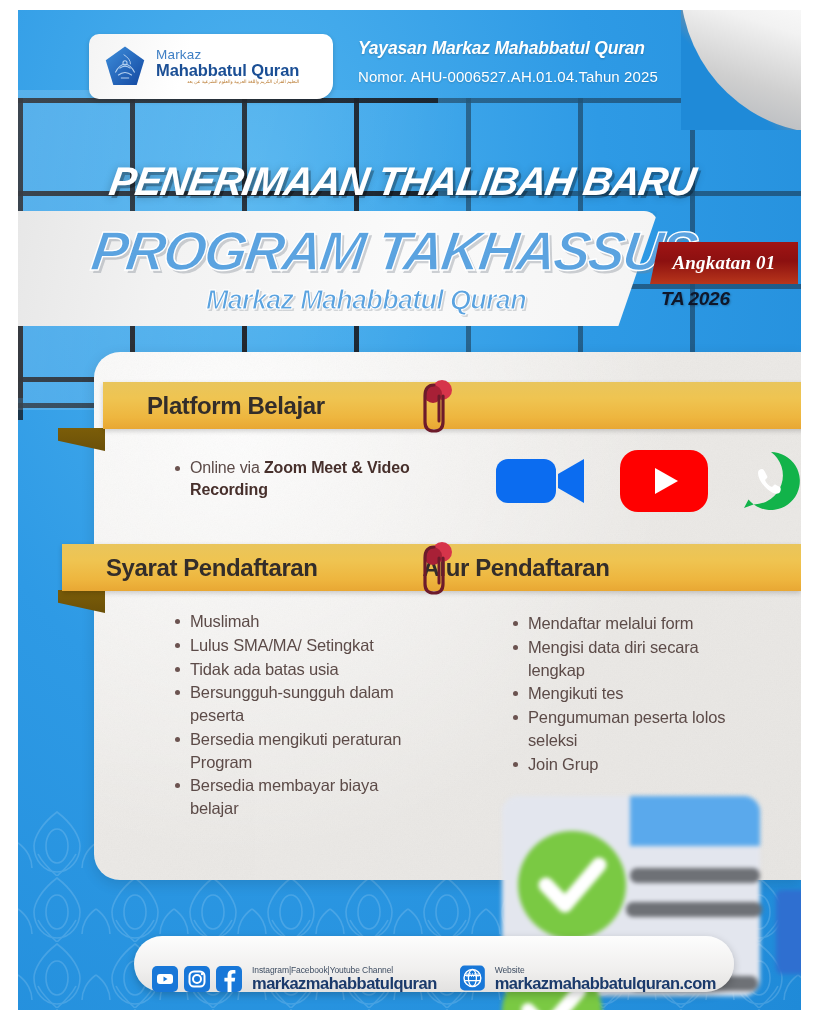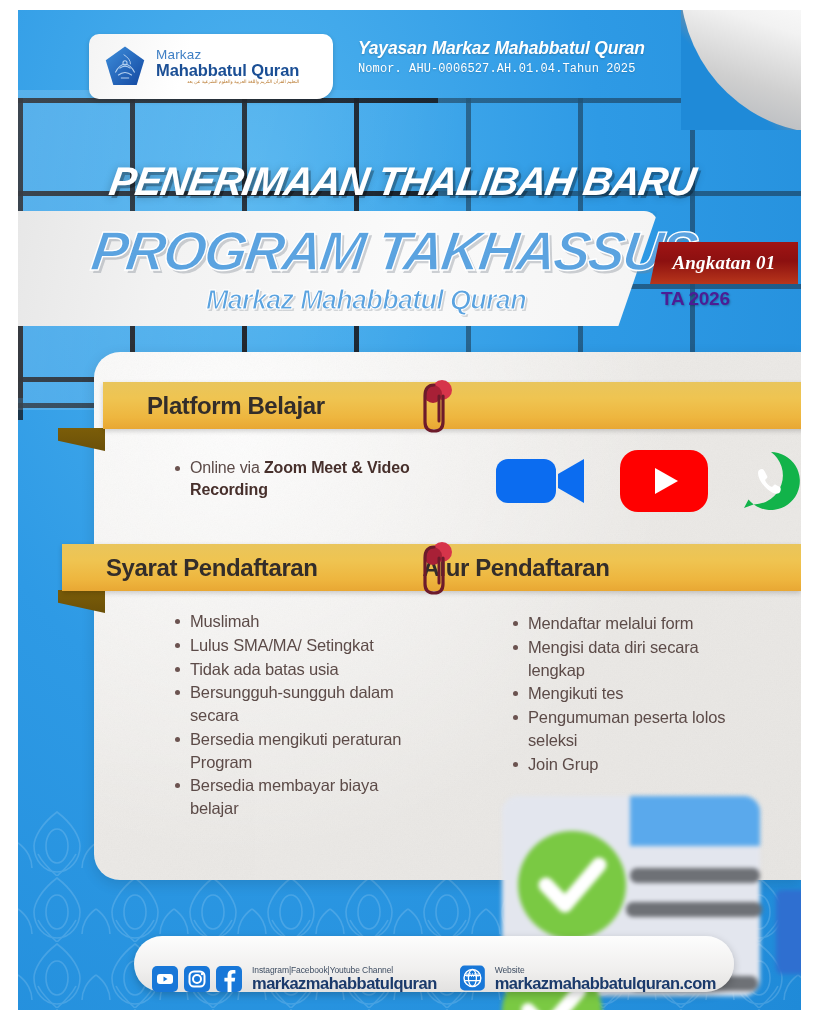--- a/index.html
+++ b/index.html
@@ -94,22 +94,22 @@
   .logo-l1 { font-size: 13.5px; color: #3f7fc4; letter-spacing: .2px; font-weight: 400;}
   .logo-l2 { font-size: 16.5px; color: #1b4f95; font-weight: 700; letter-spacing: -.1px;}
   .logo-l3 { font-size: 4.6px; color: #b7762a; margin-top: 2px; direction: rtl; letter-spacing: .2px; }
 
   .header-text { position: absolute; left: 340px; top: 28px; color: #ffffff; }
   .header-t1 {
     font-size: 17.5px; font-weight: 700; font-style: italic;
     letter-spacing: -.2px; text-shadow: 0 1px 2px rgba(0,0,0,.22);
   }
   .header-t2 {
-    font-size: 12px; font-weight: 400; margin-top: 3px;
-    letter-spacing: .1px; text-shadow: 0 1px 2px rgba(0,0,0,.18); font-family: Liberation Mono, monospace;
+    font-size: 15px; font-weight: 400; margin-top: 9px;
+    letter-spacing: .1px; text-shadow: 0 1px 2px rgba(0,0,0,.18);
   }
 
   
   .title-1 {
     position: absolute; left: 92px; top: 149px;
     font-size: 40px; font-weight: 800; font-style: italic;
     color: #ffffff; letter-spacing: -1.1px;
     transform: skewX(-9deg);
     text-shadow: 3px 3px 0 rgba(0,0,0,.28), 0 2px 8px rgba(0,0,0,.25);
     white-space: nowrap;
@@ -149,22 +149,22 @@
     display: flex; align-items: center; justify-content: center;
     box-shadow: 0 2px 5px rgba(0,0,0,.25);
   }
   .badge-red span {
     font-family: "Liberation Serif", serif;
     font-size: 19px; font-weight: 700; font-style: italic;
     color: #ffffff; letter-spacing: .2px;
   }
   .badge-year {
     position: absolute; left: 643px; top: 278px;
-    font-size: 19px; font-weight: 800; 
-    color: #4c1d95; letter-spacing: -.3px;
+    font-size: 19px; font-weight: 800; font-style: italic;
+    color: #0f172a; letter-spacing: -.3px;
     text-shadow: 1px 1px 2px rgba(0,0,0,.25);
   }
 
   
   .content-card {
     position: absolute; left: 76px; top: 342px;
     width: 707px; height: 528px;
     background:
       radial-gradient(circle at 20% 12%, rgba(255,255,255,.9), rgba(255,255,255,0) 60%),
       linear-gradient(145deg, #f2f1ef 0%, #eceae7 40%, #e7e5e2 100%);
@@ -370,21 +370,21 @@
     <circle cx="24" cy="12" r="10" fill="#d6344a"></circle>
     <circle cx="15" cy="16" r="9" fill="#a82036"></circle>
     <path d="M16 7 q-9 0 -9 11 v26 q0 9 9 9 t9 -9 v-26" fill="none" stroke="#6d1b2b" stroke-width="3.2" stroke-linecap="round"></path>
     <path d="M21 18 v25" fill="none" stroke="#6d1b2b" stroke-width="3" stroke-linecap="round"></path>
   </svg>
 
   <ul class="bullet-list syarat-body">
     <li>Muslimah</li>
     <li>Lulus SMA/MA/ Setingkat</li>
     <li>Tidak ada batas usia</li>
-    <li>Bersungguh-sungguh dalam secara</li>
+    <li>Bersungguh-sungguh dalam peserta</li>
     <li>Bersedia mengikuti peraturan Program</li>
     <li>Bersedia membayar biaya belajar</li>
   </ul>
 
   <ul class="bullet-list alur-body">
     <li>Mendaftar melalui form</li>
     <li>Mengisi data diri secara lengkap</li>
     <li>Mengikuti tes</li>
     <li>Pengumuman peserta lolos seleksi</li>
     <li>Join Grup</li>

